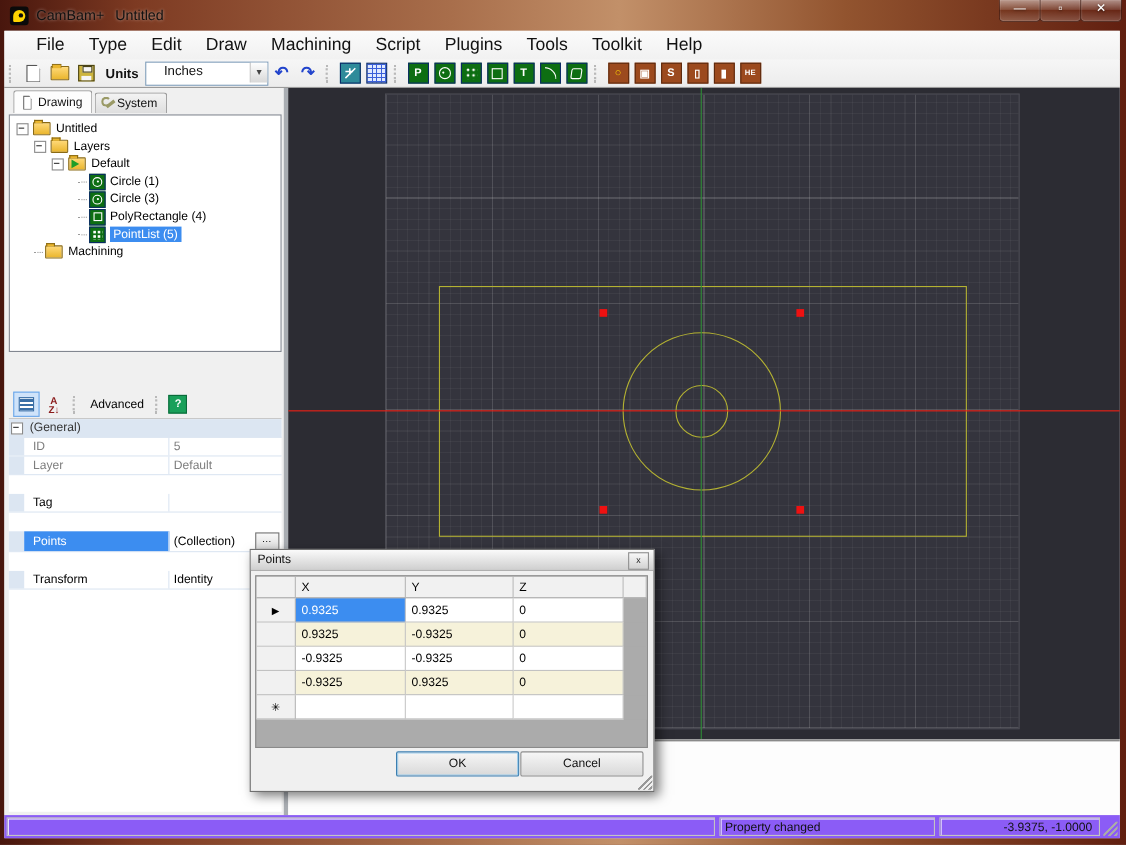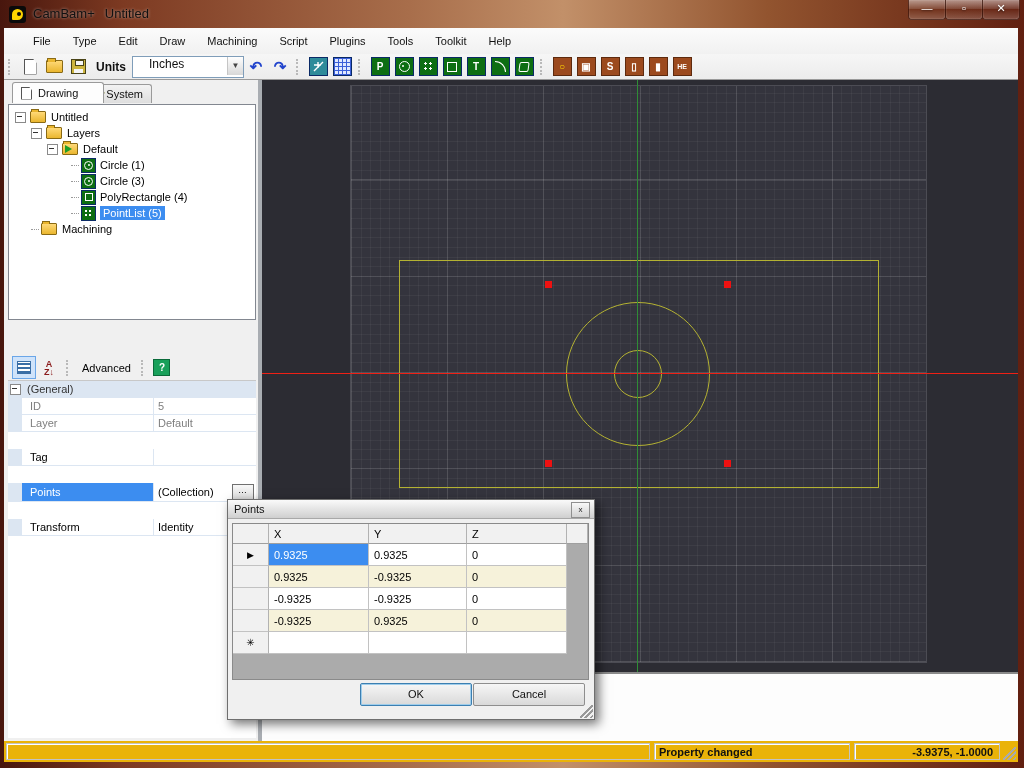--- a/index.html
+++ b/index.html
@@ -16,21 +16,21 @@
   #app-logo em{position:absolute;left:8px;top:6px;width:4px;height:4px;background:#0a0a0a;border-radius:50%;}
   #title-text{left:33px;top:6px;font-size:13px;color:#111;text-shadow:0 0 3px rgba(255,255,255,.55);}
   #title-text .doc{margin-left:10px;}
   .capbtn{top:0;height:19px;border:1px solid rgba(60,20,10,.75);border-top:none;
     background:linear-gradient(rgba(255,255,255,.5),rgba(255,255,255,.15) 45%,rgba(120,60,40,.25) 50%,rgba(255,255,255,.2));
     border-radius:0 0 4px 4px;color:#fff;font-size:11px;text-align:center;line-height:17px;
     text-shadow:0 1px 2px rgba(0,0,0,.6);box-shadow:inset 0 0 1px rgba(255,255,255,.7);}
   
   #client{left:4px;top:28px;width:1014px;height:734px;background:#f0f0f0;}
   #menubar{left:0;top:0;width:1014px;height:26px;background:linear-gradient(#fbfbfb,#f1f1f1);display:flex;align-items:center;padding-left:18px;box-sizing:border-box;}
-  .menu-item{padding:4px 11px;font-size:11px;color:#111;}
+  .menu-item{padding:4px 11px;font-size:16px;color:#111;}
   #toolbar{left:0;top:26px;width:1014px;height:26px;background:linear-gradient(#f6f6f6,#ececec);border-bottom:1px solid #9a9a9a;display:flex;align-items:center;box-sizing:border-box;}
   .grip{width:4px;height:16px;margin:0 4px;border-left:2px dotted #b9b9b9;}
   .tbi{width:22px;height:22px;display:flex;align-items:center;justify-content:center;margin:0 1px;}
   .units-lbl{font-size:12px;font-weight:bold;color:#111;margin:0 6px 0 6px;}
   #units-combo{width:98px;height:20px;background:#fff;border:1px solid #7f9db9;display:flex;align-items:flex-start;font-size:12px;padding-left:12px;}
   #units-combo .val{flex:1;padding-left:4px;color:#111;}
   #units-combo .dd{width:15px;height:18px;background:linear-gradient(#fefefe,#d8d8d8);border-left:1px solid #c5c5c5;font-size:8px;color:#444;text-align:center;line-height:18px;}
   .arrow-ico{font-size:15px;font-weight:bold;color:#2244cc;line-height:15px;}
   .gicon{width:17px;height:17px;background:#0d6e12;border:1px solid #0a2a66;color:#fff;
     display:flex;align-items:center;justify-content:center;font-size:10px;font-weight:bold;}
@@ -94,21 +94,21 @@
       repeating-linear-gradient(0deg,rgba(255,255,255,.10) 0 1px,transparent 1px 96.3px),
       repeating-linear-gradient(90deg,rgba(255,255,255,.045) 0 1px,transparent 1px 9.617px),
       repeating-linear-gradient(0deg,rgba(255,255,255,.045) 0 1px,transparent 1px 9.63px);}
   #rectshape{left:137px;top:180px;width:480px;height:228px;border:1.5px solid #b4b232;box-sizing:border-box;}
   .ycircle{border:1.5px solid #b4b232;border-radius:50%;box-sizing:border-box;}
   .redpt{width:7px;height:7px;background:#ee1111;}
   #axis-x{left:0;top:293px;width:756px;height:1px;background:#ef2015;}
   #axis-y{left:375px;top:0;width:1px;height:592px;background:#2f8c36;}
   #understrip{left:258px;top:644px;width:756px;height:69px;background:#fdfdfd;border-top:2px solid #8a8a8a;box-sizing:border-box;}
   
-  #statusbar{left:0;top:713px;width:1014px;height:21px;background:#eab308;font-size:11px;color:#111;font-weight:bold;}
+  #statusbar{left:0;top:713px;width:1014px;height:21px;background:#8b5cf6;font-size:11px;color:#111;}
   .spanel{position:absolute;top:2px;height:17px;border:1px solid #c3c3c3;box-shadow:inset 1px 1px 0 #fff;display:flex;align-items:center;box-sizing:border-box;}
   #grip-corner{position:absolute;right:2px;top:6px;width:13px;height:13px;
     background:linear-gradient(135deg,transparent 45%,#aaa 45% 55%,transparent 55%),
                linear-gradient(135deg,transparent 65%,#aaa 65% 75%,transparent 75%),
                linear-gradient(135deg,transparent 85%,#aaa 85% 95%,transparent 95%);}
   
   #dialog{left:227px;top:499px;width:366px;height:219px;background:#f0f0f0;border:1px solid #6f6f6f;
     box-shadow:4px 4px 10px rgba(0,0,0,.55);z-index:20;}
   #dlg-title{left:0;top:0;width:100%;height:19px;background:linear-gradient(#fafafa,#cfcfcf);
     border-bottom:1px solid #a8a8a8;display:flex;align-items:center;font-size:11px;color:#111;padding-left:6px;box-sizing:border-box;}
@@ -248,21 +248,21 @@
         </span>
       <span class="tbi">
           <span class="bicon">▮</span>
         </span>
       <span class="tbi">
           <span class="bicon" style="font-size:7px;">HE</span>
         </span>
     </div>
 
     <div id="sidepanel" class="abs">
-      <div class="tab active abs" style="left:8px;width:92px;">
+      <div class="tab active abs" style="left:8px;width:72px;">
         <span class="page-ico" style="width:9px;height:11px;margin-right:6px;"></span>
         <span>Drawing</span>
       </div>
       <div class="tab inactive abs" style="left:82px;width:66px;">
         <span class="wrench"></span>
         <span>System</span>
       </div>
 
       <div id="treebox" class="abs">
         <div class="trow" style="left:6px;top:4px;">

